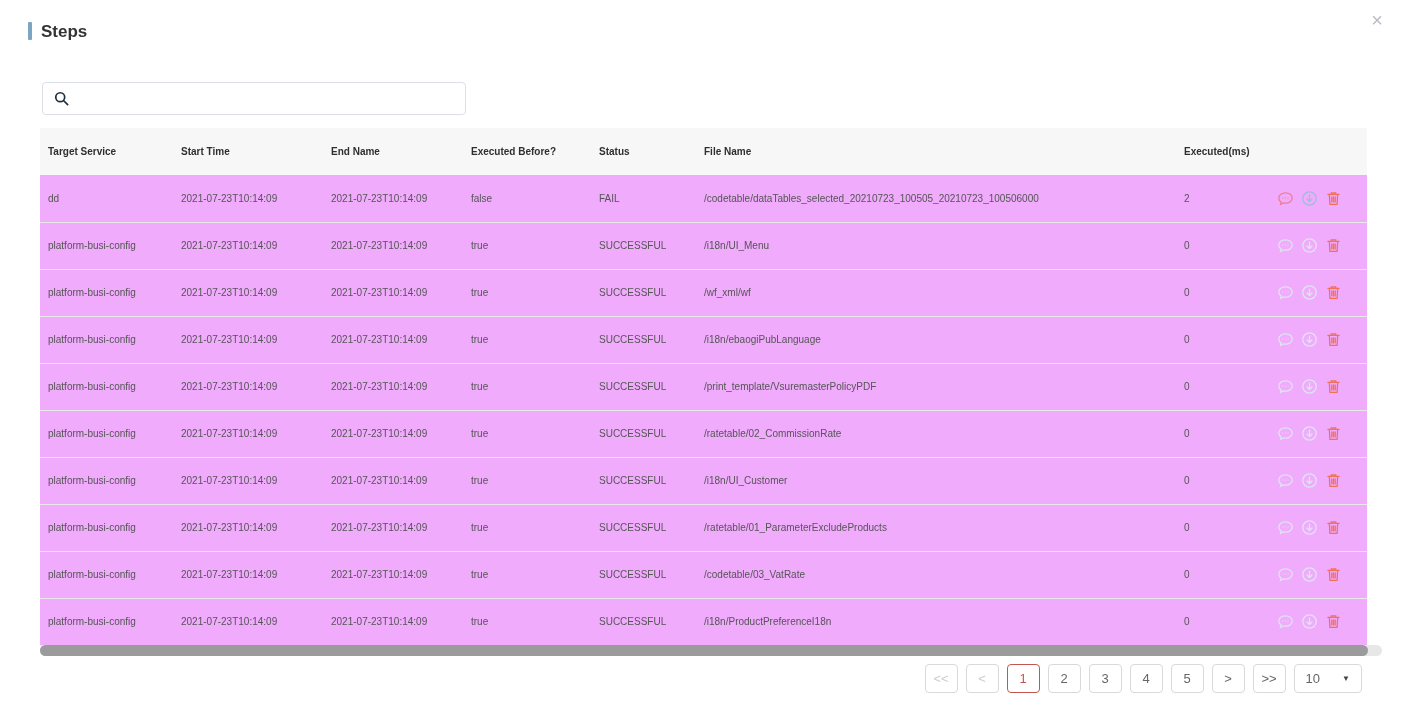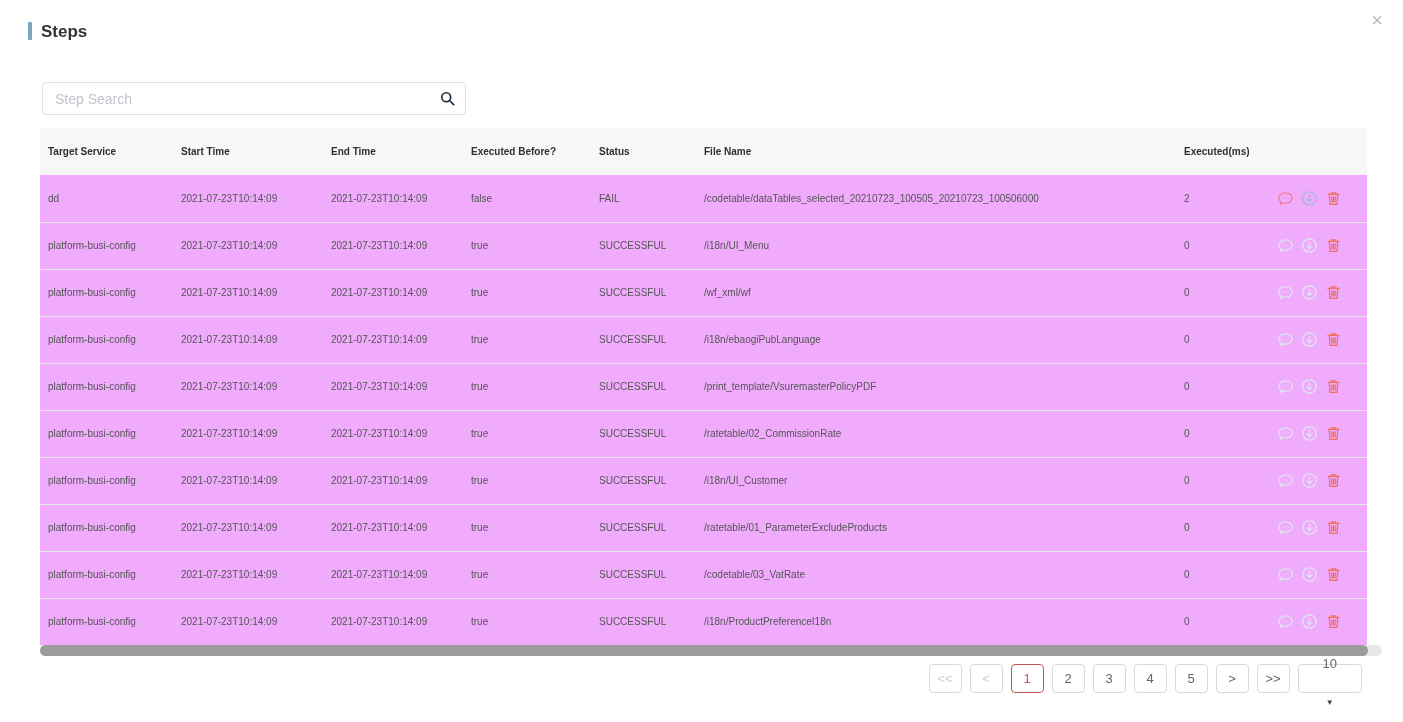--- a/index.html
+++ b/index.html
@@ -52,35 +52,34 @@
   .hscroll-thumb { width:1328px; height:11px; background:#9b9b9b; border-radius:6px; cursor:pointer; }
 
   
   .pagination { position:absolute; top:664px; right:41px; display:flex; align-items:center; }
   .pages-holder { display:contents; }
   .pg-btn { min-width:33px; height:29px; line-height:27px; border:1px solid #d9d9d9; border-radius:4px;
             background:#fff; color:#666; font-size:13px; text-align:center; margin-left:8px;
             cursor:pointer; user-select:none; padding:0 5px; }
   .pg-btn.disabled { color:#ccc; cursor:default; }
   .pg-btn.active { border-color:#c45651; color:#c45651; }
-  .pg-size { display:inline-flex; align-items:center; justify-content:center; gap:22px; padding:0 24px;flex-direction:column; }
+  .pg-size { display:inline-flex; align-items:center; justify-content:center; gap:22px; padding:0 11px; }
   .pg-size .arrow { font-size:8px; color:#444; line-height:1; }
 </style>
 </head>
 <body>
 
 <div class="title-row">
   <div class="accent-bar"></div>
   <div class="page-title">Steps</div>
 </div>
 
 <div class="close-btn">×</div>
 
 <div class="search-wrap">
-  <input class="search-input" type="text" placeholder="Step Search" style="">
   <div class="search-btn">
     <svg viewBox="0 0 16 16" fill="none" stroke="currentColor" stroke-width="1.6" stroke-linecap="round">
       <circle cx="6.8" cy="6.8" r="4.2"></circle>
       <path d="M10.1 10.1L13.8 13.8"></path>
     </svg>
   </div>
 </div>
 
 <div class="table-wrap">
   <table>
@@ -91,21 +90,21 @@
       <col style="width:128px">
         <col style="width:105px">
         <col style="width:480px">
       <col style="width:95px">
         <col>
     </colgroup>
     <thead>
       <tr>
         <th>Target Service</th>
           <th>Start Time</th>
-          <th>End Time</th>
+          <th>End Name</th>
           <th>Executed Before?</th>
           <th>Status</th>
           <th>File Name</th>
           <th>Executed(ms)</th>
           <th class="actions-col"></th>
       </tr>
     </thead>
     <tbody>
   <tr>
     <td>dd</td>

